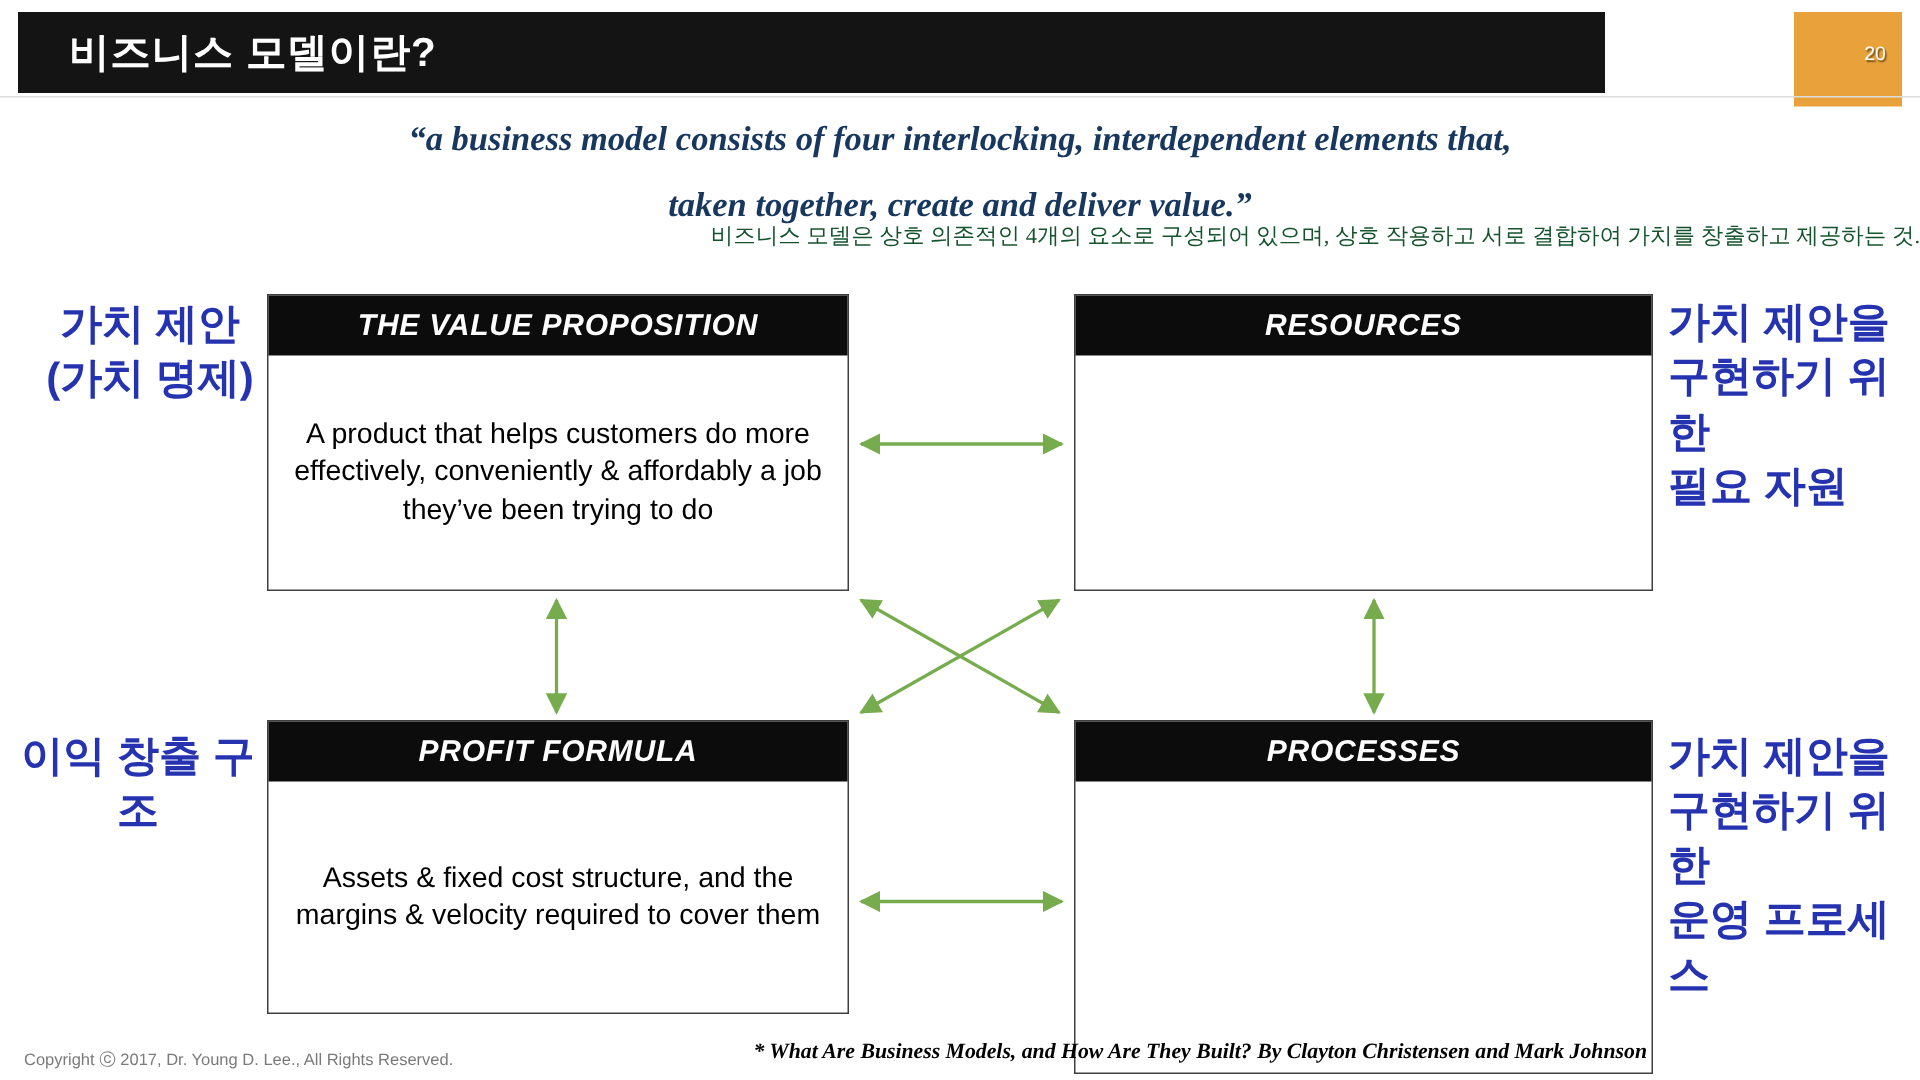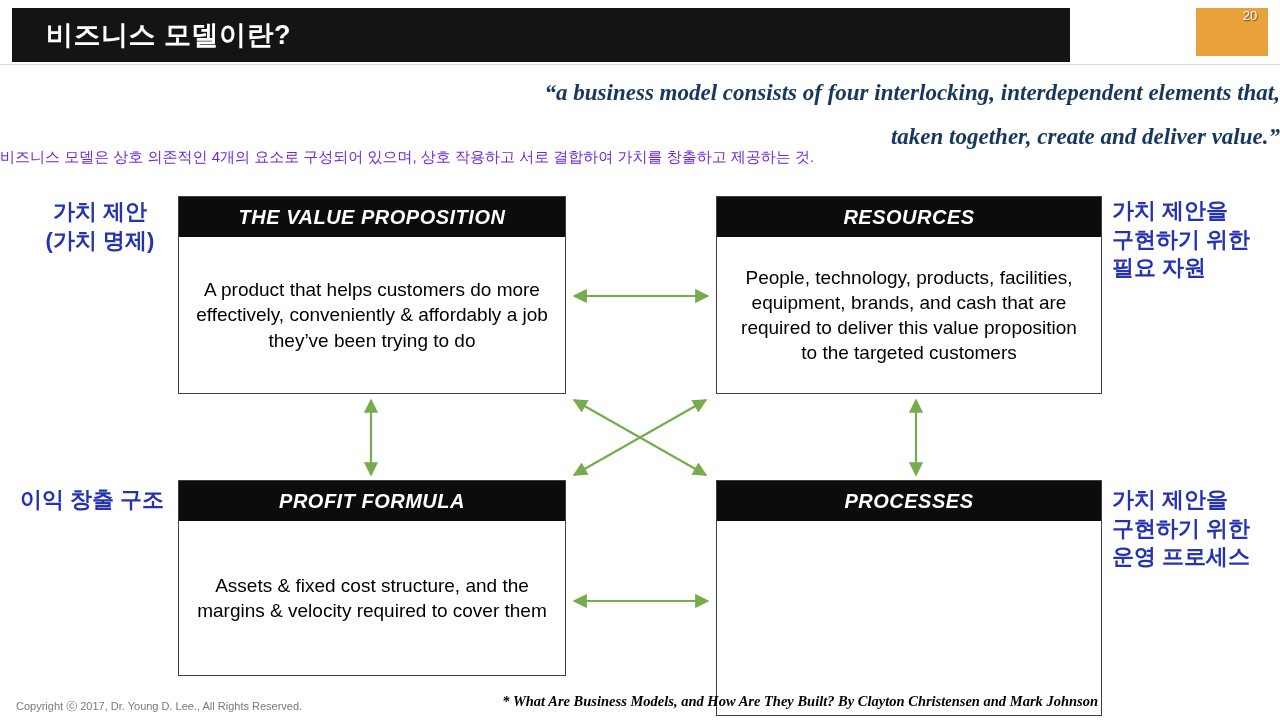--- a/index.html
+++ b/index.html
@@ -8,38 +8,38 @@
     font-family:"Liberation Sans",sans-serif;
   }
   
   .header-bar{
     position:absolute;left:12px;top:8px;width:1058px;height:54px;
     background:var(--header-bg,#141414);display:flex;align-items:center;
     padding-left:34px;box-sizing:border-box;
   }
   .header-title{color:#ffffff;font-size:27px;font-weight:bold;letter-spacing:0.5px;}
   .page-badge{
-    position:absolute;left:1196px;top:8px;width:72px;height:48px;
-    background:var(--badge-bg,#E9A23B);display:flex;justify-content:center;align-items:flex-start;
+    position:absolute;left:1196px;top:8px;width:72px;height:63px;
+    background:var(--badge-bg,#E9A23B);display:flex;justify-content:center;align-items:center;
     padding-bottom:9px;box-sizing:border-box;padding-left:36px;
   }
   .page-badge span{color:#ffffff;font-size:13px;text-shadow:1px 1px 1px rgba(0,0,0,0.55);}
   .header-rule{position:absolute;left:0;top:64px;width:1280px;height:1px;background:#dcdcdc;}
 
   
   .quote-l1,.quote-l2{
-    position:absolute;left:0;right:0;text-align:right;
+    position:absolute;left:0;right:0;text-align:center;
     font-family:"Liberation Serif",serif;font-style:italic;font-weight:bold;
     font-size:23px;color:var(--quote-color,#17375E);
   }
   .quote-l1{top:80px;}
   .quote-l2{top:112px;margin-top:12px;}
   .quote-sub{
-    position:absolute;left:0;right:0;top:148px;text-align:left;
-    font-size:15px;color:#6d28d9;
+    position:absolute;left:0;right:0;top:148px;text-align:right;
+    font-size:15px;color:#14532d;font-family:Liberation Serif, serif;
   }
 
   
   .box{
     position:absolute;background:#ffffff;border:1px solid #3f3f3f;box-sizing:border-box;
     display:flex;flex-direction:column;
   }
   .box-header{
     background:#0c0c0c;color:#ffffff;font-style:italic;font-weight:bold;
     font-size:20px;height:40px;line-height:40px;text-align:center;letter-spacing:0.5px;
@@ -50,21 +50,21 @@
     text-align:center;padding:6px 14px;font-size:19px;line-height:1.32;color:#000000;
   }
   .box-vp{left:178px;top:196px;width:388px;height:198px;}
   .box-res{left:716px;top:196px;width:386px;height:198px;}
   .box-pf{left:178px;top:480px;width:388px;height:196px;}
   .box-proc{left:716px;top:480px;width:386px;height:236px;}
 
   
   .side-label{
     position:absolute;color:var(--label-blue,#2633B0);font-weight:bold;
-    font-size:22px;line-height:1.3;white-space:pre-line;
+    font-size:28px;line-height:1.3;white-space:pre-line;
   }
   .label-vp{left:30px;top:198px;width:140px;text-align:center;}
   .label-res{left:1112px;top:197px;width:165px;text-align:left;}
   .label-pf{left:14px;top:486px;width:156px;text-align:center;}
   .label-proc{left:1112px;top:486px;width:165px;text-align:left;}
 
   
   .arrows{position:absolute;left:0;top:0;width:1280px;height:720px;pointer-events:none;}
 
   
@@ -107,21 +107,20 @@
     </g>
   </svg>
 
   <div class="box box-vp">
     <div class="box-header">THE VALUE PROPOSITION</div>
     <div class="box-body">A product that helps customers do more effectively, conveniently &amp; affordably a job they’ve been trying to do</div>
   </div>
 
   <div class="box box-res">
     <div class="box-header">RESOURCES</div>
-    <div class="box-body">People, technology, products, facilities, equipment, brands, and cash that are required to deliver this value proposition to the targeted customers</div>
   </div>
 
   <div class="box box-pf">
     <div class="box-header">PROFIT FORMULA</div>
     <div class="box-body">Assets &amp; fixed cost structure, and the margins &amp; velocity required to cover them</div>
   </div>
 
   <div class="box box-proc">
     <div class="box-header">PROCESSES</div>
   </div>

